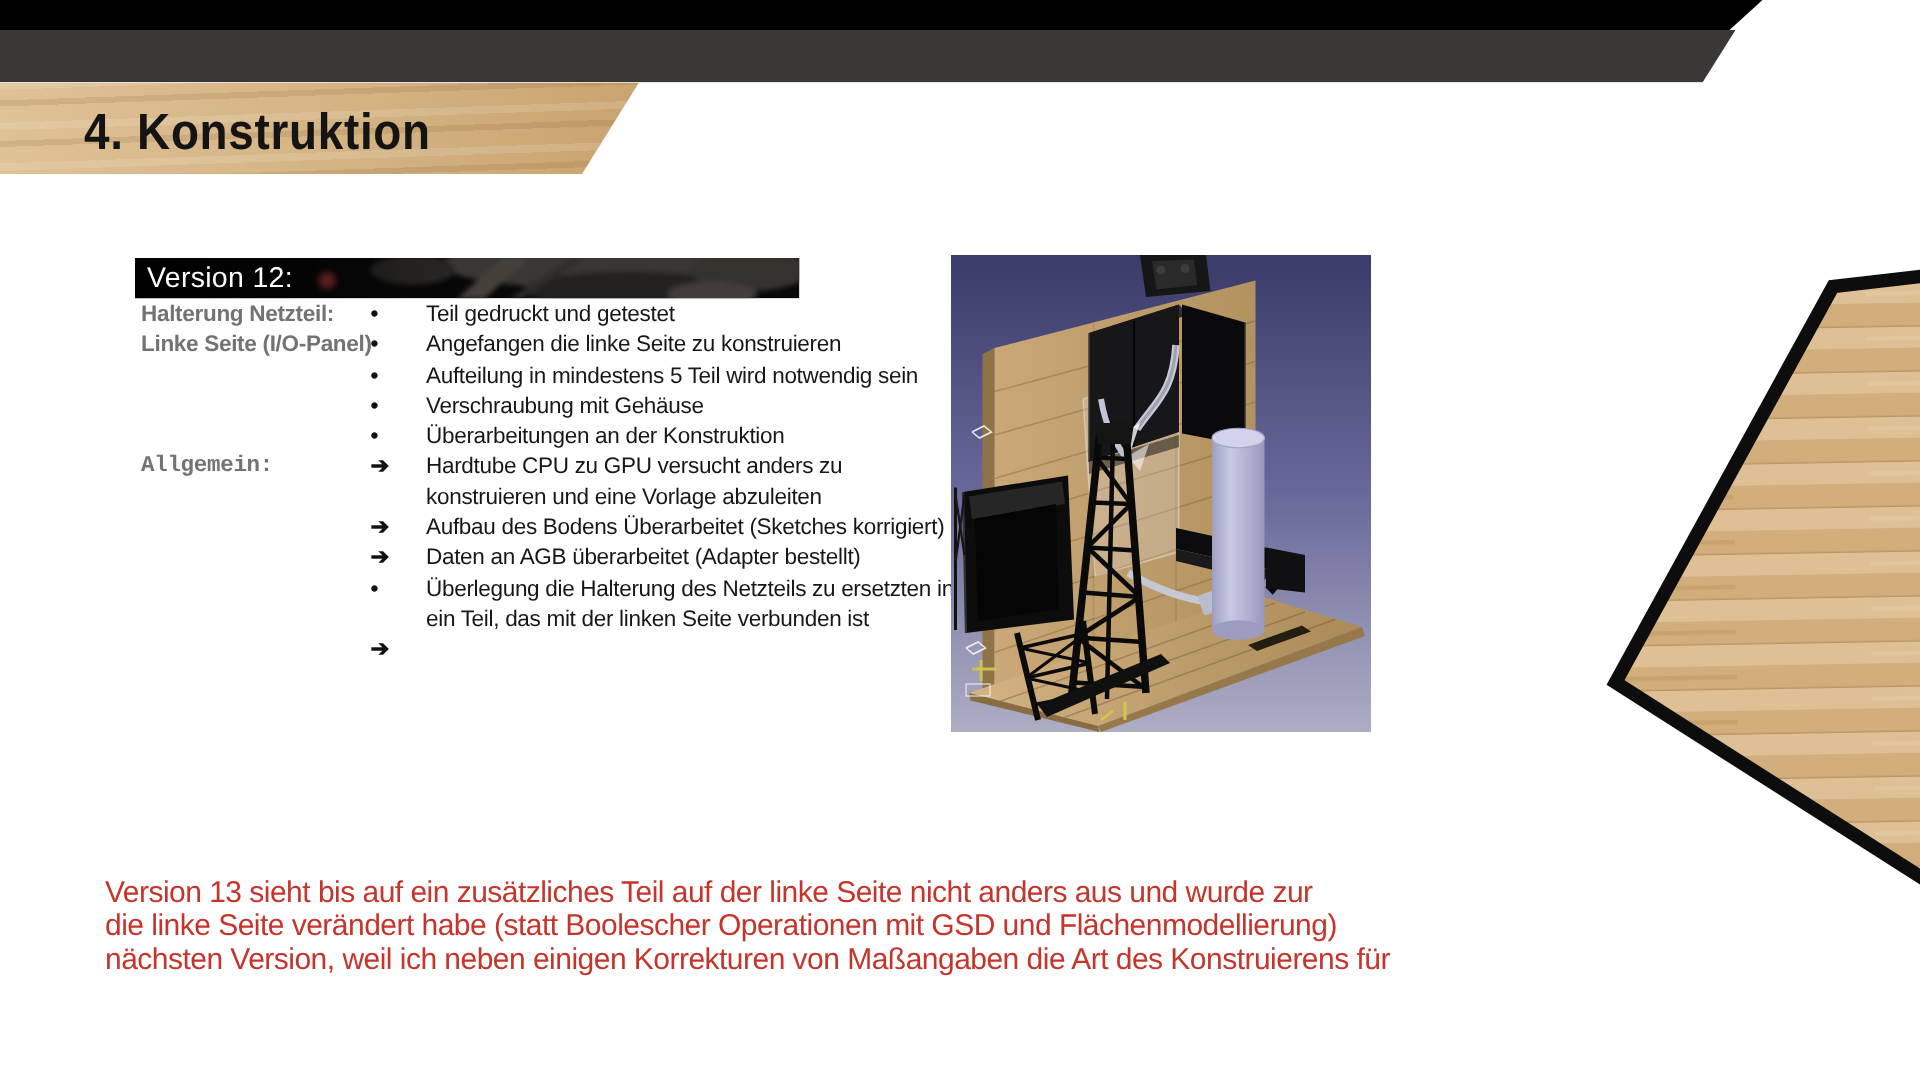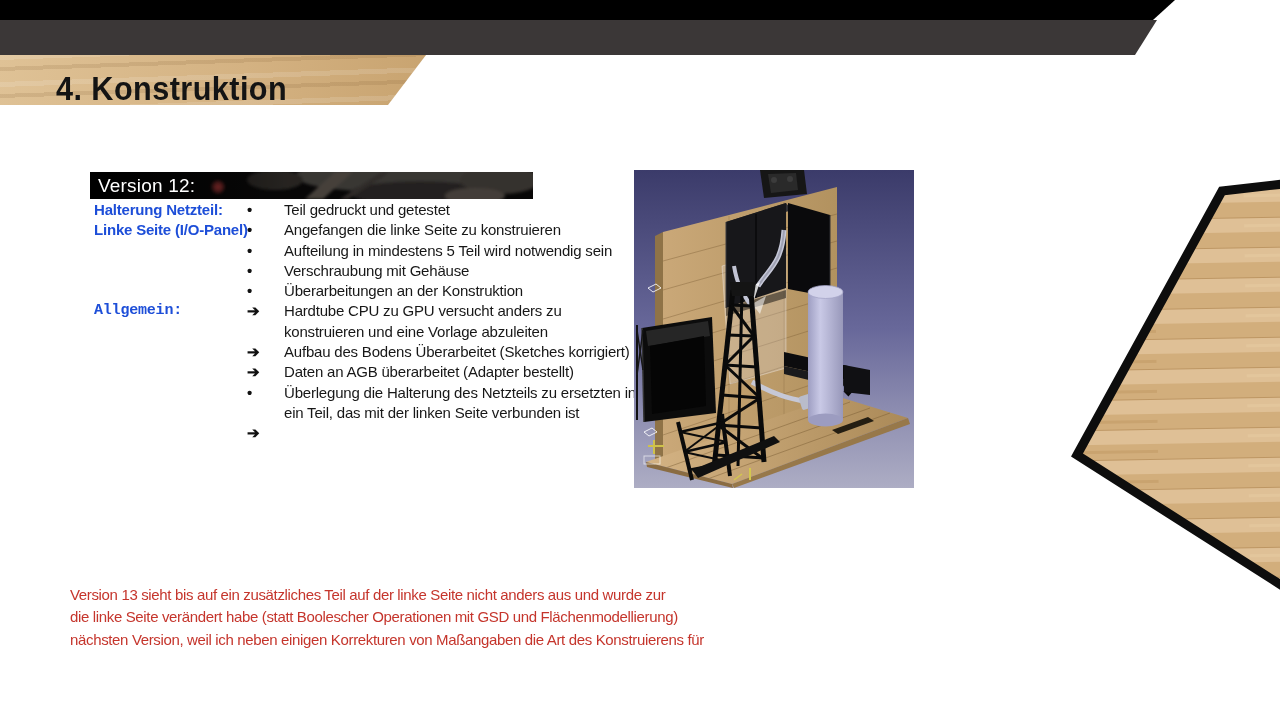--- a/index.html
+++ b/index.html
@@ -11,21 +11,21 @@
   .bar-black{
     position:absolute;left:0;top:0;width:1280px;height:20px;background:#000000;
     clip-path:polygon(0 0,1175px 0,1153px 100%,0 100%);
   }
   .bar-gray{
     position:absolute;left:0;top:20px;width:1280px;height:35px;background:#3b3737;
     clip-path:polygon(0 0,1157px 0,1135px 100%,0 100%);
   }
   
   .title-banner{
-    position:absolute;left:0;top:55px;width:430px;height:50px;
+    position:absolute;left:0;top:55px;width:430px;height:61px;
     background:
       repeating-linear-gradient(178deg,
         rgba(255,255,255,.13) 0 5px, rgba(255,255,255,0) 5px 12px,
         rgba(118,82,40,.14) 12px 16px, rgba(118,82,40,0) 16px 27px),
       linear-gradient(100deg,#dfc296 0%,#d4b282 55%,#c7a26e 100%);
     clip-path:polygon(0 0,426px 0,388px 100%,0 100%);
     padding-left:12px;
   }
   .page-title{
     position:absolute;left:56px;top:0;height:65px;line-height:67px;
@@ -36,42 +36,42 @@
   .version-bar{
     position:absolute;left:90px;top:172px;width:443px;height:27px;overflow:hidden;
   }
   .version-bar svg{position:absolute;left:0;top:0;}
   .version-label{
     position:absolute;left:8px;top:0;height:17px;line-height:27px;
     color:#ffffff;font-size:19px;font-weight:400;letter-spacing:.2px;white-space:nowrap;
   }
   
   .side-label{
-    position:absolute;left:94px;width:158px;color:#1d4ed8;
+    position:absolute;left:94px;width:158px;color:#737373;
     font-size:15px;font-weight:bold;line-height:20.3px;letter-spacing:-.2px;
   }
   .side-label.l1{top:200px;}
   .side-label.l2{top:301px;font-family:Liberation Mono, monospace;}
   
   .bullet-list{position:absolute;left:247px;top:200px;width:392px;}
   .bullet-item{display:flex;align-items:flex-start;}
   .bullet-marker{
     width:37px;flex:0 0 37px;font-size:15px;font-weight:bold;color:#111111;
     line-height:20.3px;
   }
   .bullet-text{
     width:352px;font-size:15px;font-weight:normal;color:#171717;
     line-height:20.3px;letter-spacing:-.2px;
   }
   
   .cad-panel{position:absolute;left:634px;top:170px;width:280px;height:318px;}
   
   .note{position:absolute;left:70px;top:584px;width:700px;}
   .note-line{
-    font-size:15px;font-weight:400;color:#c5352c;line-height:22.3px;
+    font-size:20px;font-weight:400;color:#c5352c;line-height:22.3px;
     letter-spacing:-.35px;white-space:nowrap;
   }
   
   .wedge{position:absolute;left:0;top:0;width:1280px;height:720px;pointer-events:none;}
 </style>
 </head>
 <body>
 
 <div id="slide">
 

